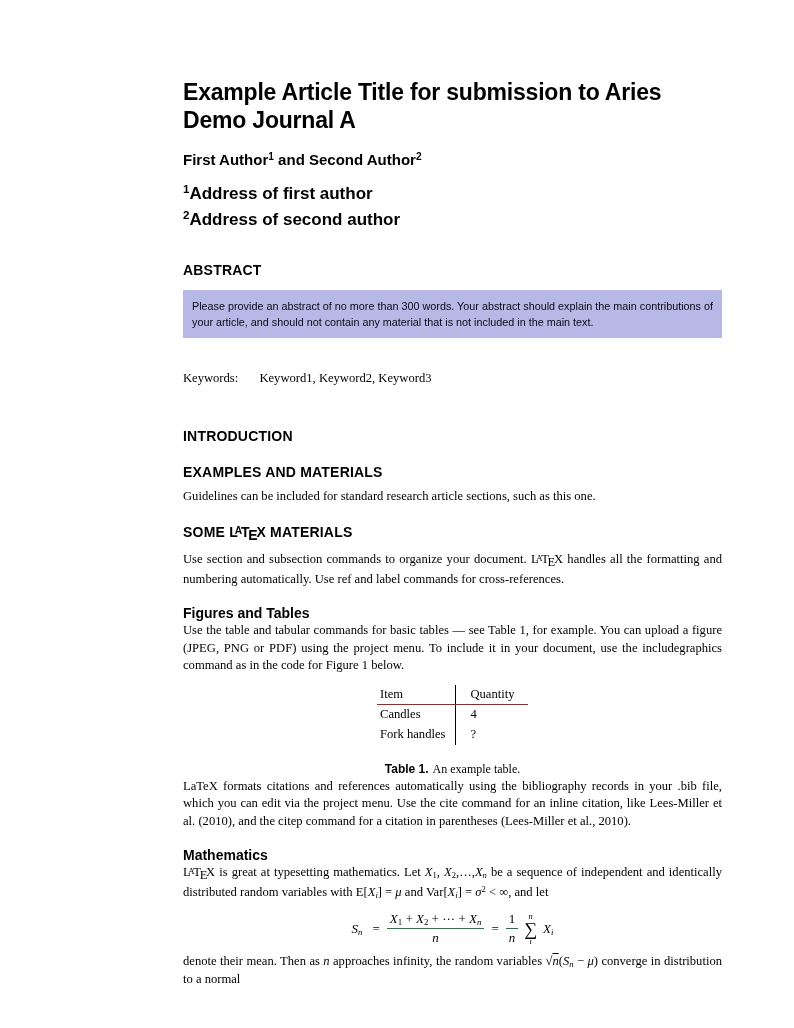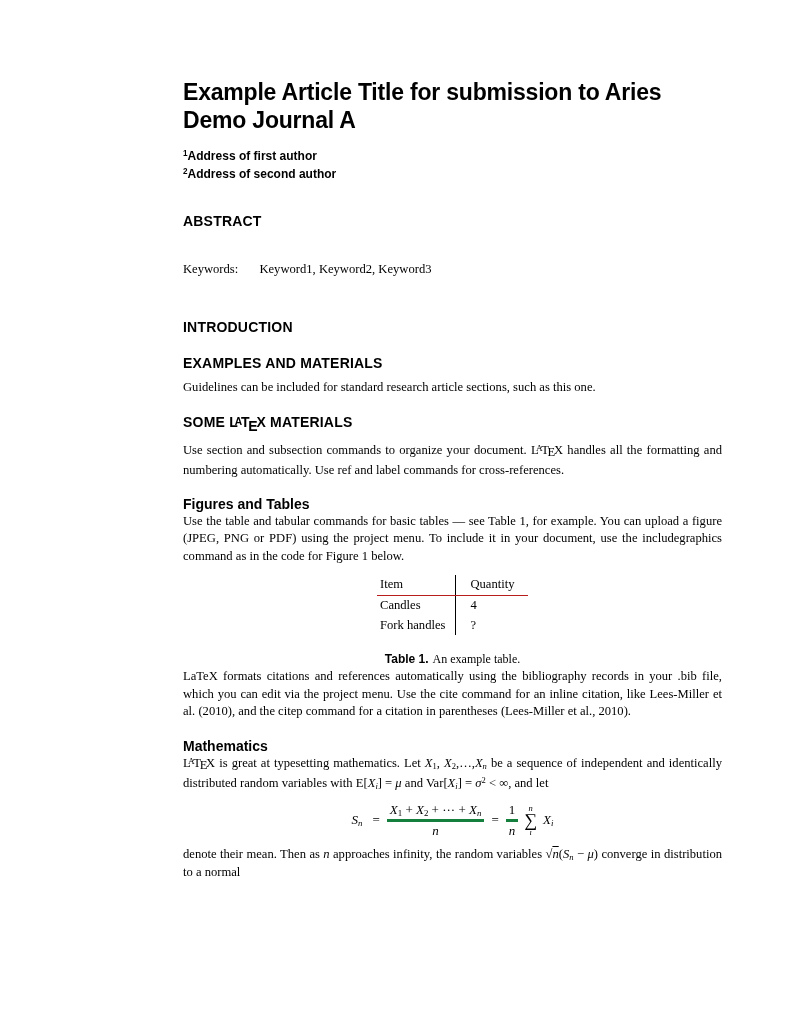--- a/index.html
+++ b/index.html
@@ -16,21 +16,21 @@
     font-family: "Liberation Sans", sans-serif; font-weight: bold;
     font-size: 23px; line-height: 1.22; max-width: 505px; letter-spacing: -0.2px;
   }
   .authors {
     font-family: "Liberation Sans", sans-serif; font-weight: bold;
     font-size: 15px; margin-top: 17px;
   }
   .affiliations { margin-top: 13px; }
   .affil {
     font-family: "Liberation Sans", sans-serif; font-weight: bold;
-    font-size: 12px; line-height: 1.5;
+    font-size: 17px; line-height: 1.5;
   }
   .sec {
     font-family: "Liberation Sans", sans-serif; font-weight: bold;
     font-size: 14px; margin-top: 30px; letter-spacing: 0.2px;
   }
   .sp-lg { margin-top: 42px; }
   .abstract-box {
     margin-top: 12px; background: var(--abstract-bg, #b7b8e6);
     padding: 8px 9px; font-family: "Liberation Sans", sans-serif;
     font-size: 10.8px; line-height: 1.5; color: #0a0a14;
@@ -60,48 +60,50 @@
   .demo-table thead th { border-bottom: 1px solid #b91c1c; }
   .caption { text-align: center; margin-top: 17px; font-size: 12px; max-width: 539px; }
   .cap-label { font-family: "Liberation Sans", sans-serif; font-weight: bold; }
   .cap-text { margin-left: 4px; }
   .equation {
     display: flex; justify-content: center; align-items: center;
     margin: 9px 0 7px; font-size: 13px; max-width: 539px;
   }
   .eq-part { margin: 0 5px; white-space: pre; }
   .frac { display: inline-flex; flex-direction: column; margin: 0 2px; }
-  .frac .num { border-bottom: 3px solid #15803d; padding: 0 3px 1px; text-align: center; white-space: pre; }
+  .frac .num { border-bottom: 1px solid #15803d; padding: 0 3px 1px; text-align: center; white-space: pre; }
   .frac .den { padding: 1px 3px 0; text-align: center; }
   .sum { display: inline-flex; flex-direction: column; align-items: center; line-height: 1; margin: 0 1px 0 4px; }
   .sum-top, .sum-bot { font-size: 8.5px; font-style: italic; }
   .sum-sym { font-size: 18px; line-height: 0.9; }
   .seg-i { font-style: italic; }
   .seg-io { font-style: italic; text-decoration: overline; }
   .seg-sub  { font-size: 68%; vertical-align: -0.25em; }
   .seg-subi { font-size: 68%; vertical-align: -0.25em; font-style: italic; }
   .seg-sup  { font-size: 68%; vertical-align: 0.48em; }
   .latex-logo .lx-a { font-size: 0.73em; vertical-align: 0.26em; margin: 0 -0.14em 0 -0.3em; }
   .latex-logo .lx-e { vertical-align: -0.22em; margin: 0 -0.1em 0 -0.11em; }
   .seg, .seg * { white-space: pre-wrap; }
 </style>
 </head>
 <body>
 
 <div class="page">
 
   <h1 class="title">Example Article Title for submission to Aries Demo Journal A</h1>
 
+  <div class="authors"><span class="seg">First Author</span><span class="seg seg-sup">1</span><span class="seg"> and Second Author</span><span class="seg seg-sup">2</span></div>
 
   <div class="affiliations">
     <div class="affil"><span class="seg seg-sup">1</span><span class="seg">Address of first author</span></div>
     <div class="affil"><span class="seg seg-sup">2</span><span class="seg">Address of second author</span></div>
   </div>
 
   <h2 class="sec">ABSTRACT</h2>
+  <div class="abstract-box">Please provide an abstract of no more than 300 words. Your abstract should explain the main contributions of your article, and should not contain any material that is not included in the main text.</div>
 
   <div class="keywords">
     <span class="kw-label">Keywords:</span>
     <span class="kw-value">Keyword1, Keyword2, Keyword3</span>
   </div>
 
   <h2 class="sec sp-lg">INTRODUCTION</h2>
 
   <h2 class="sec" style="margin-top:20px;">EXAMPLES AND MATERIALS</h2>
   <p class="body">Guidelines can be included for standard research article sections, such as this one.</p>

